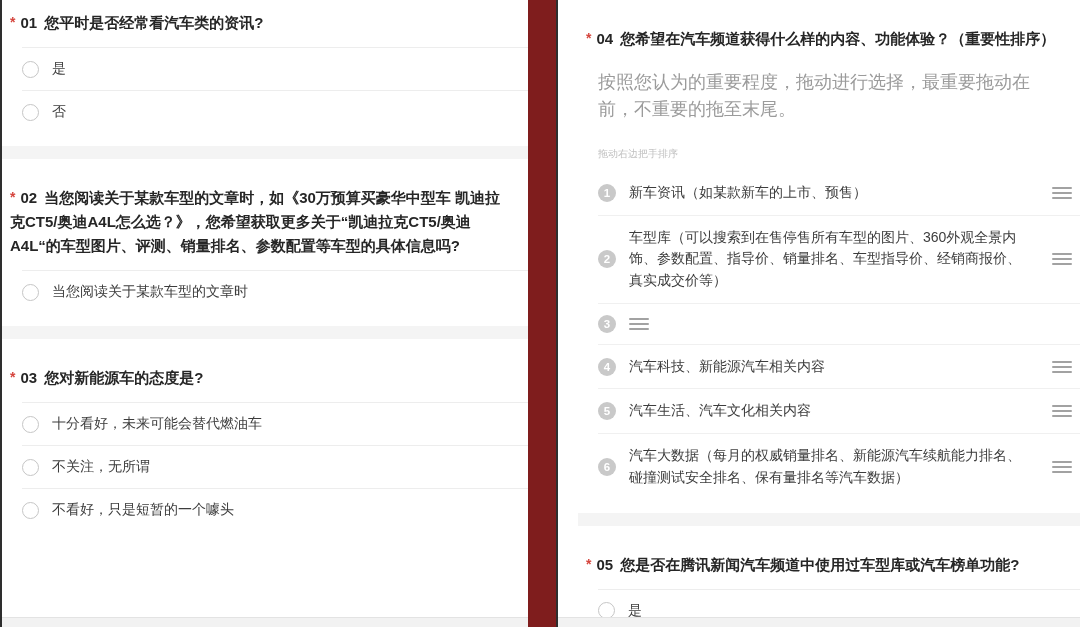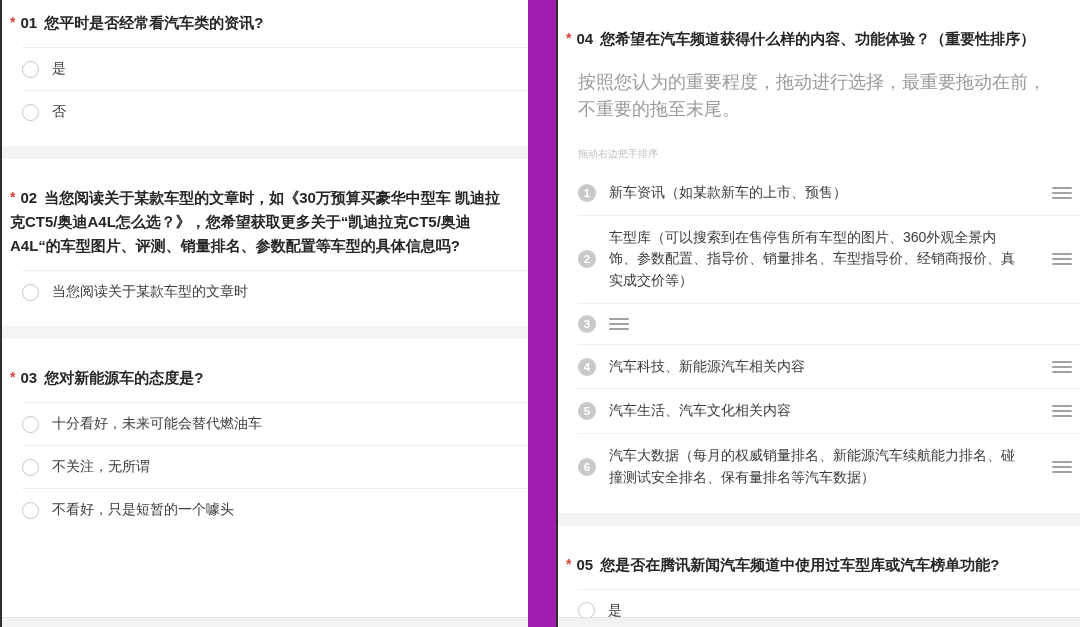--- a/index.html
+++ b/index.html
@@ -1,23 +1,23 @@
 <!DOCTYPE html>
 <html style="--required: #d5453d; --badge_bg: #c9c9c9; --section_band: #f4f4f4; --radio_border: #c6c6c6; --subtitle_text: #9b9b9b; --placeholder_text: #c0c0c0;"><head>
 <meta charset="utf-8">
 <style>
   * { box-sizing: border-box; margin: 0; padding: 0; }
   html, body { width: 1080px; height: 627px; overflow: hidden; background: #fff; }
   body { font-family: "Liberation Sans", "DejaVu Sans", sans-serif; color: #333; }
 
-  .page { position: relative; width: 1080px; height: 627px; background: #a21caf; }
+  .page { position: relative; width: 1080px; height: 627px; background: #7f1d1d; }
 
   .col { position: absolute; top: 0; height: 627px; background: #fff; border-left: 2px solid #2e2e2e; overflow: hidden; }
   .col-left  { left: 0;   width: 528px; }
-  .col-right { left: 556px; width: 524px; }
+  .col-right { left: 556px; width: 524px; padding-left: 20px; }
 
   .q-head { padding: 11px 20px 12px 8px; font-size: 15px; font-weight: bold; color: #262626; line-height: 1.6; }
   .question.gap .q-head { padding-top: 27px; }
   .req  { color: var(--required, #d5453d); font-size: 14px; margin-right: 3px; vertical-align: 1px; }
   .qnum { margin: 0 7px 0 2px; }
 
   .opt-row { margin-left: 20px; padding: 12px 0; display: flex; align-items: center; gap: 13px;
              border-top: 1px solid #ededed; cursor: pointer; }
   .radio { width: 17px; height: 17px; border-radius: 50%; border: 1px solid var(--radio_border, #c6c6c6);
            background: #fff; flex-shrink: 0; }

